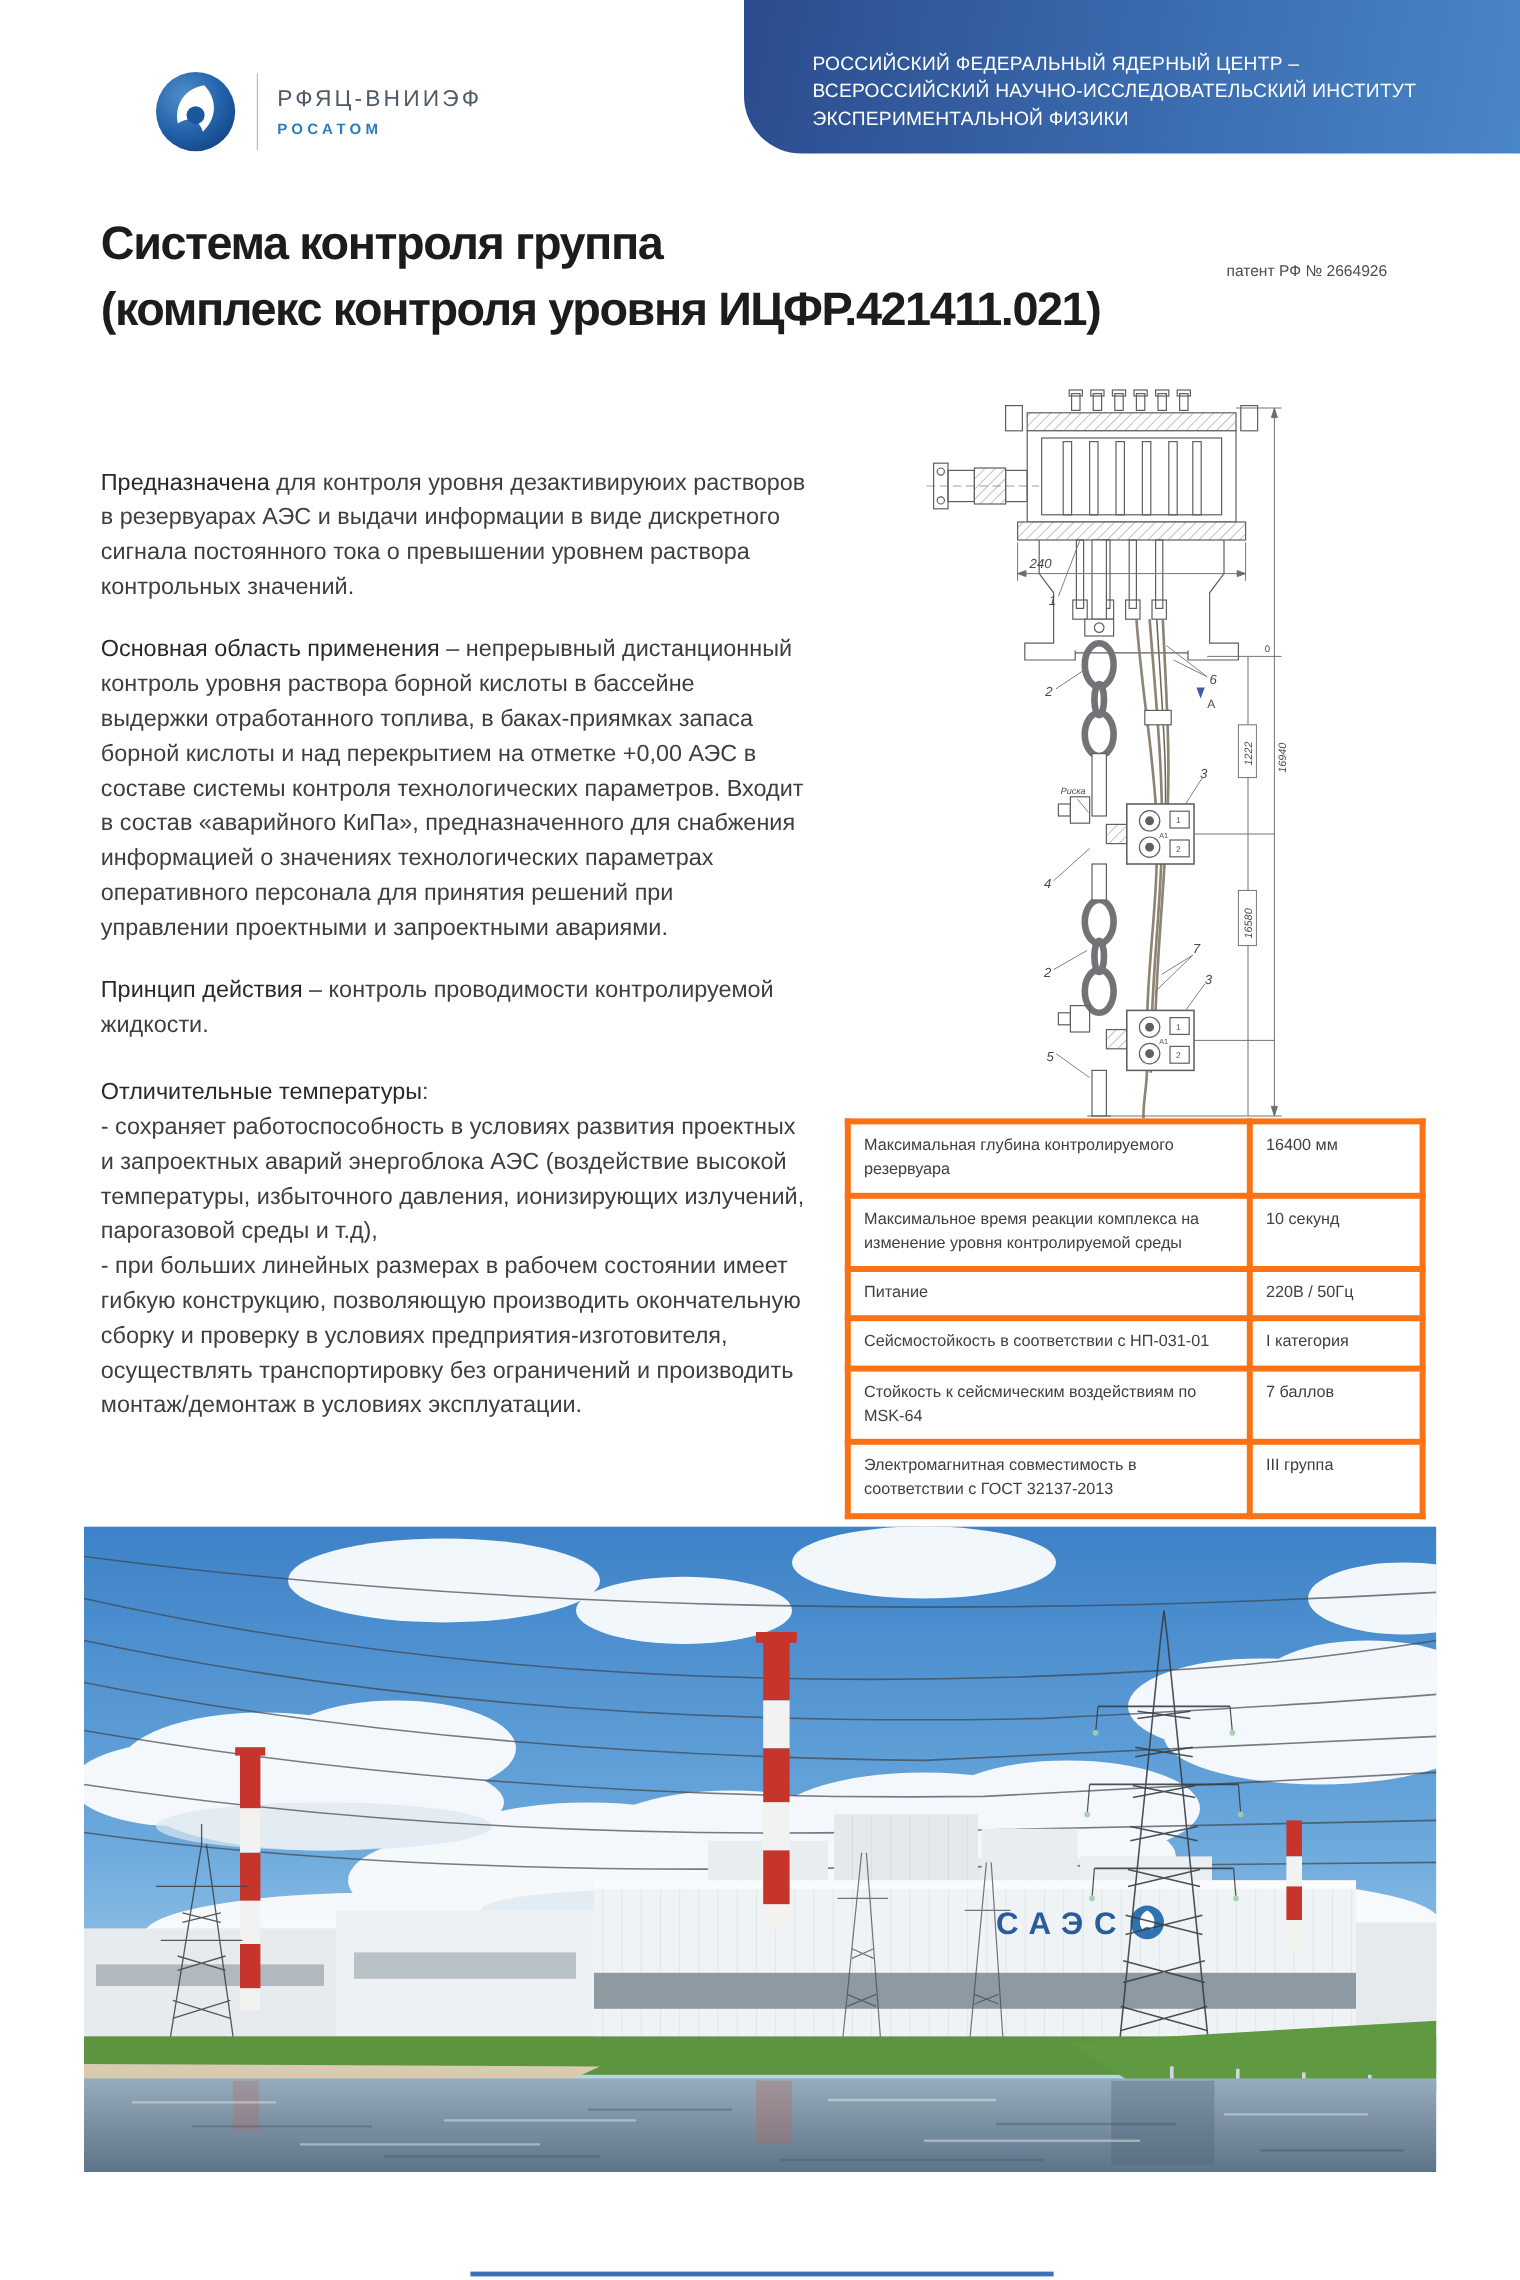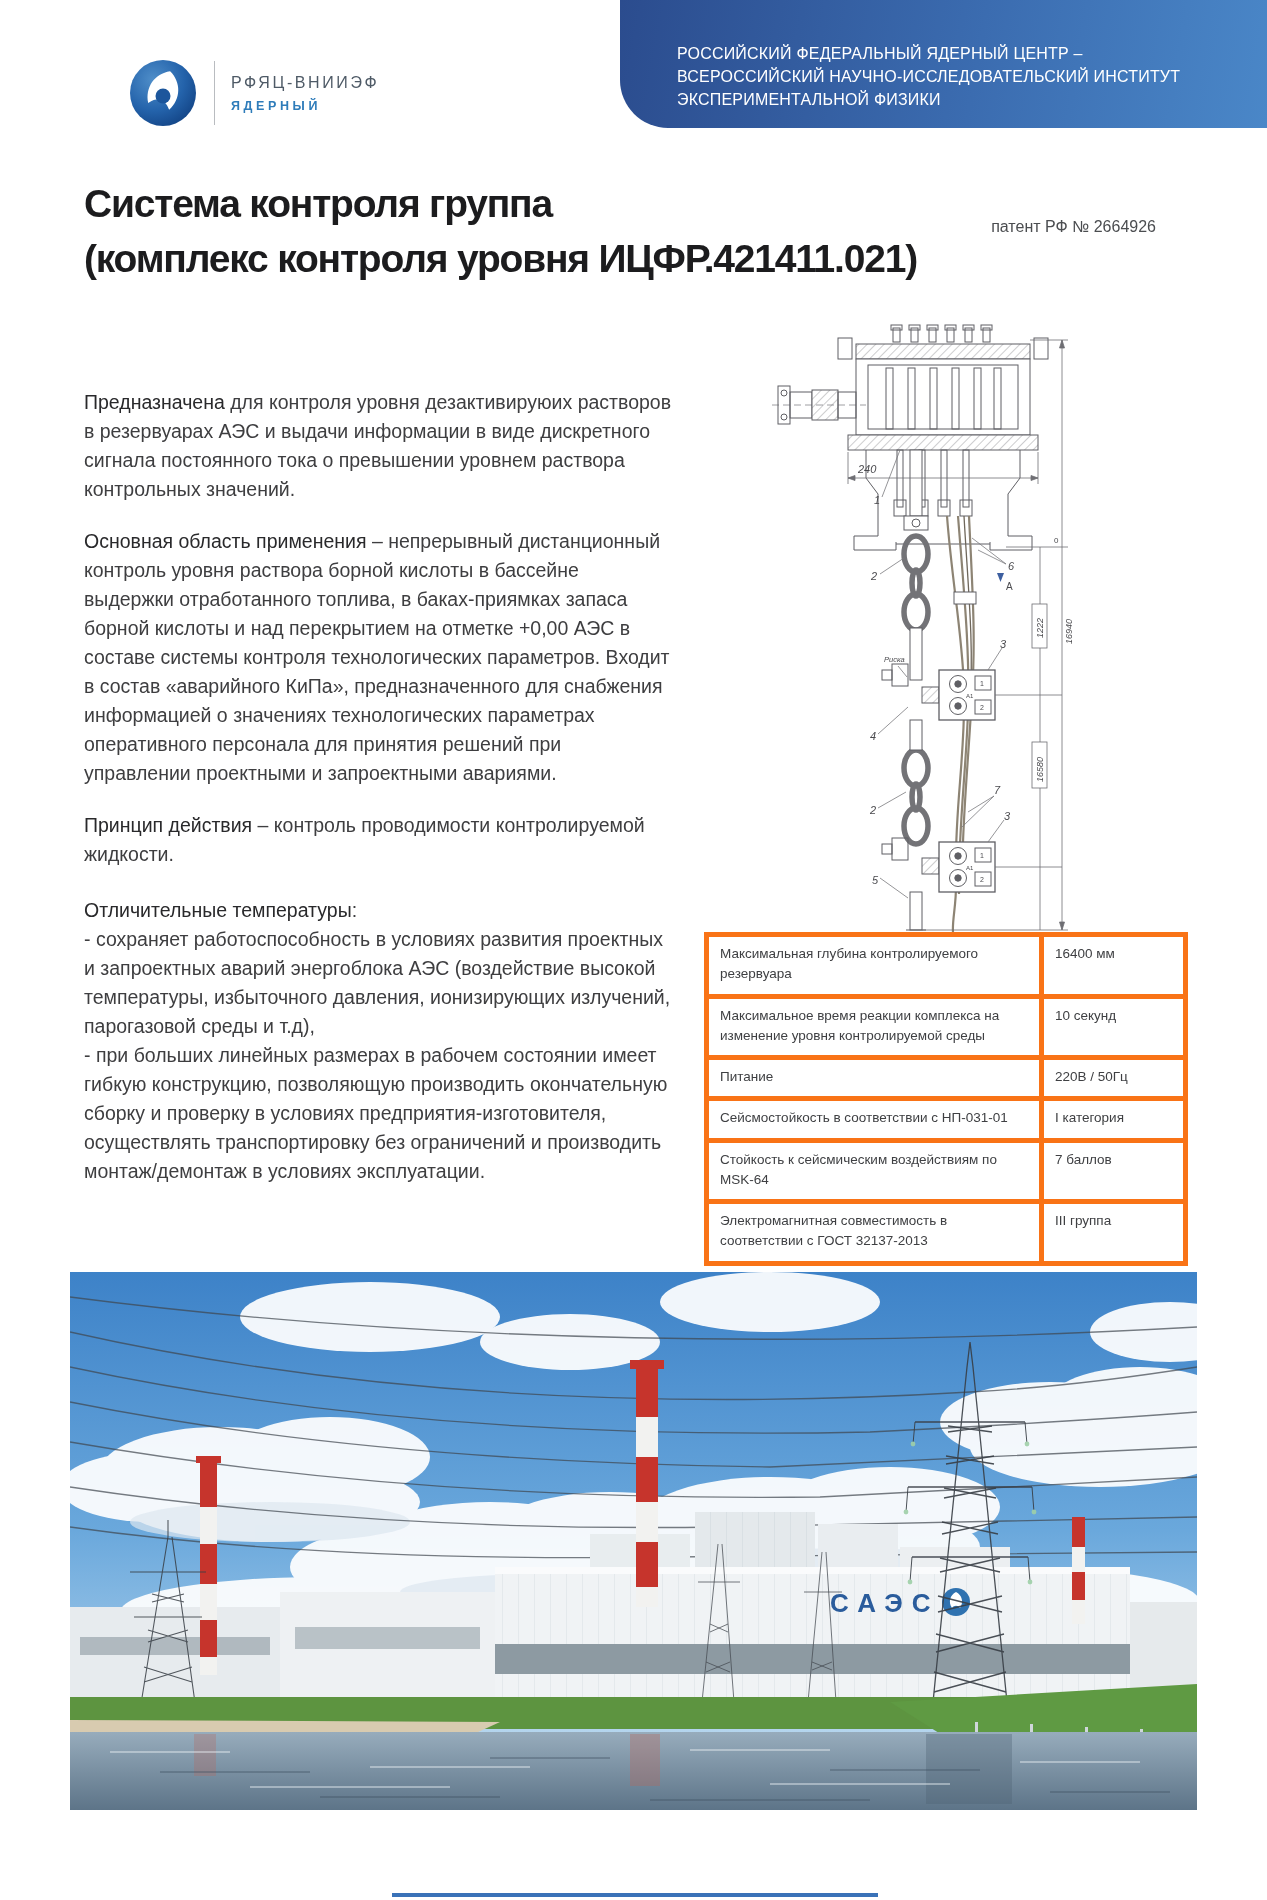--- a/index.html
+++ b/index.html
@@ -4,34 +4,34 @@
 <style>
   html,body{margin:0;padding:0;background:#ffffff;}
   .page{position:relative;width:1267px;height:1900px;background:#ffffff;overflow:hidden;
         font-family:"Liberation Sans",sans-serif;color:#3e3e40;}
 
   
   .logo-block{position:absolute;left:128px;top:58px;display:flex;align-items:center;gap:16px;}
   .logo-mark{width:70px;height:70px;flex:0 0 auto;}
   .logo-divider{width:1px;height:64px;background:#b9bcc0;}
   .logo-texts{display:flex;flex-direction:column;gap:7px;}
-  .logo-brand{font-size:16px;letter-spacing:2.6px;color:#4e5a66;font-weight:500;}
+  .logo-brand{font-size:19px;letter-spacing:2.6px;color:#4e5a66;font-weight:500;}
   .logo-sub{font-size:12.5px;letter-spacing:3.6px;color:#2e7cba;font-weight:700;}
 
   .banner{position:absolute;left:620px;top:0;width:647px;height:128px;
           background:linear-gradient(100deg,#2b4c8e 0%,#3b6cb0 55%,#4a87c8 100%);
           border-radius:0 0 0 48px;box-sizing:border-box;padding:42px 28px 0 57px;}
   .banner-line{color:#ffffff;font-size:16px;line-height:23px;letter-spacing:.2px;font-weight:400;}
 
   
   .title-block{position:absolute;left:84px;top:176px;width:920px;}
   .title-line{font-size:39px;line-height:55px;font-weight:700;letter-spacing:-1.2px;color:#1c1c1e;
               transform-origin:left;}
   .patent{position:absolute;left:958px;top:218px;width:198px;text-align:right;
-          font-size:16px;color:#4b4d50;}
+          font-size:13px;color:#4b4d50;}
 
   
   .left-col{position:absolute;left:84px;top:388px;width:588px;font-size:19.5px;line-height:29px;}
   .para{margin:0 0 23px 0;}
   .para.tight{margin-bottom:27px;}
   .para b,.feat-head b{font-weight:400;color:#29292b;}
   .feat-item{margin:0;}
 
   
   .spec-table{position:absolute;left:704px;top:932px;width:484px;border-collapse:collapse;
@@ -63,21 +63,21 @@
           <stop offset="100%" stop-color="#0f3d7d"></stop>
         </radialGradient>
       </defs>
       <circle cx="35" cy="35" r="33" fill="url(#lg)"></circle>
       <path d="M35 12 C49 19 54 35 46 49 C42 44 38 42 35 42 C32 42 28 44 24 49 C16 35 21 19 35 12 Z" fill="#ffffff" transform="rotate(18 35 35)"></path>
       <circle cx="35" cy="38" r="7.5" fill="#1c569c"></circle>
     </svg>
     <div class="logo-divider"></div>
     <div class="logo-texts">
       <div class="logo-brand">РФЯЦ-ВНИИЭФ</div>
-      <div class="logo-sub">ЯДЕРНЫЙ</div>
+      <div class="logo-sub">РОСАТОМ</div>
     </div>
   </div>
 
   <div class="banner">
     <div class="banner-line">РОССИЙСКИЙ ФЕДЕРАЛЬНЫЙ ЯДЕРНЫЙ ЦЕНТР –</div>
     <div class="banner-line">ВСЕРОССИЙСКИЙ НАУЧНО-ИССЛЕДОВАТЕЛЬСКИЙ ИНСТИТУТ</div>
     <div class="banner-line">ЭКСПЕРИМЕНТАЛЬНОЙ ФИЗИКИ</div>
   </div>
 
   <div class="title-block">

